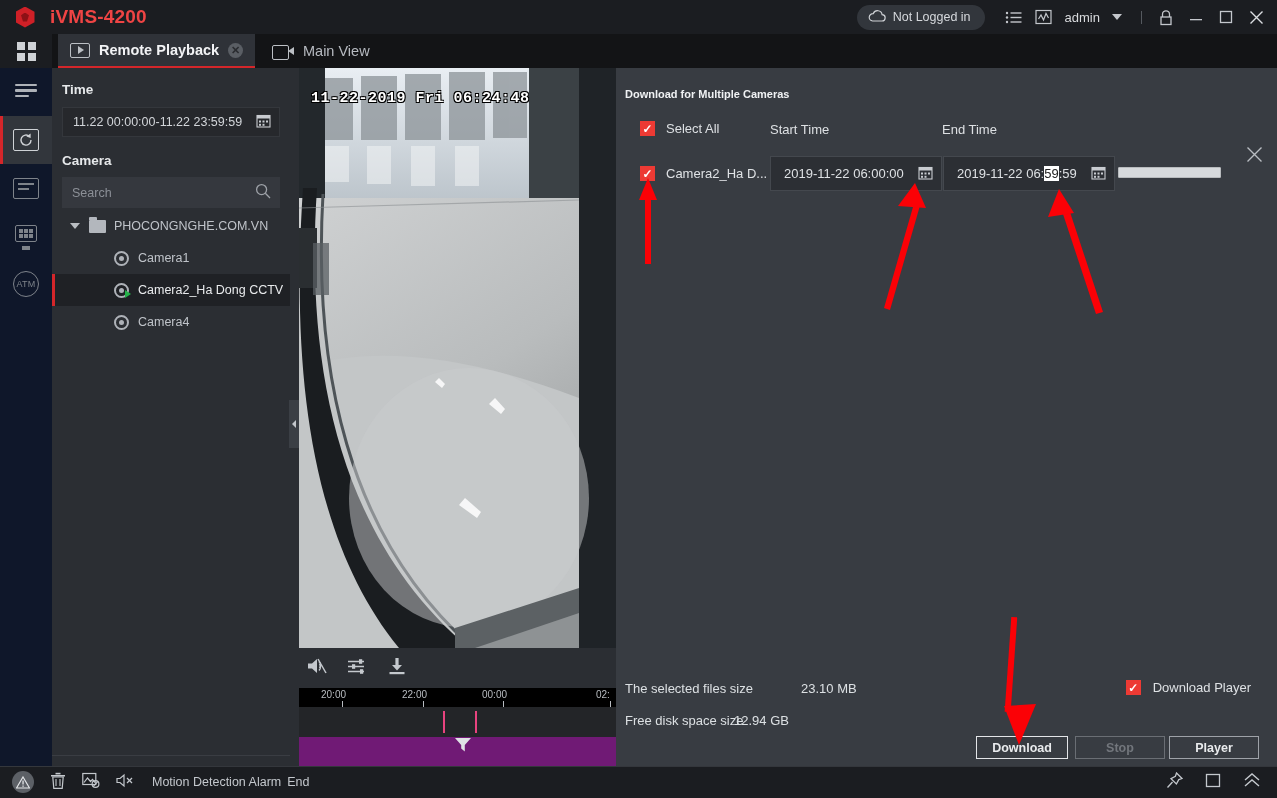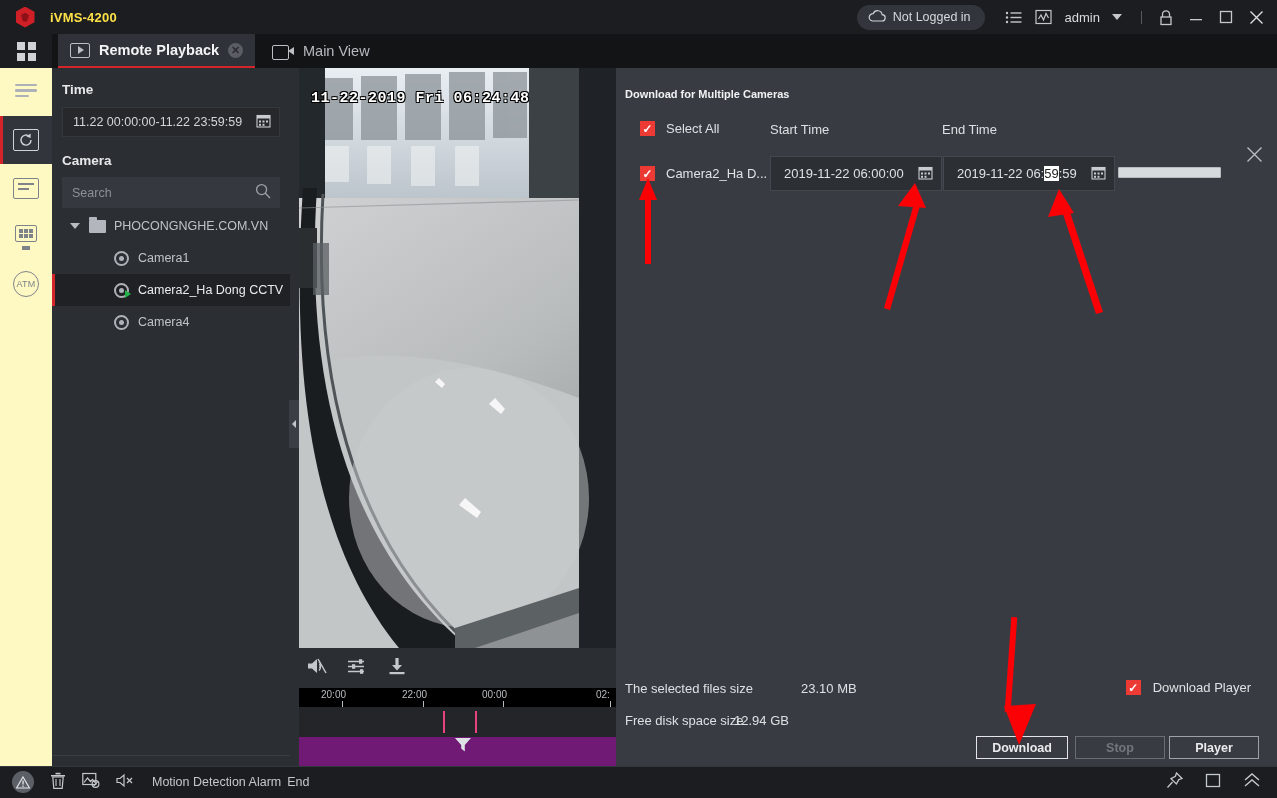--- a/index.html
+++ b/index.html
@@ -20,21 +20,21 @@
   .logo-wrap { width: 50px; display: flex; justify-content: center; align-items: center; }
   .logo-hex {
     width: 19px; height: 21px; background: #cf2027;
     clip-path: polygon(50% 0%, 100% 25%, 100% 75%, 50% 100%, 0% 75%, 0% 25%);
     display: flex; align-items: center; justify-content: center;
   }
   .logo-hex i {
     width: 8px; height: 9px; background: #8d1116; display: block;
     clip-path: polygon(50% 0%, 100% 30%, 75% 100%, 25% 100%, 0% 30%);
   }
-  .app-title { font-size: 13px; font-weight: bold; color: #fde047; letter-spacing: .2px; }
+  .app-title { font-size: 19px; font-weight: bold; color: #ef4444; letter-spacing: .2px; }
   .tb-right { margin-left: auto; display: flex; align-items: center; height: 34px; padding-right: 6px; }
   .login-pill {
     display: flex; align-items: center; gap: 7px;
     background: #32363c; border-radius: 13px; height: 25px;
     padding: 0 14px 0 11px; font-size: 12.5px; color: #d6d9dd; margin-right: 14px;
   }
   .tb-icon { width: 30px; height: 34px; display: flex; align-items: center; justify-content: center; color: #c4c7cc; }
   .tb-user { font-size: 13px; color: #d8dadd; padding: 0 2px 0 6px; }
   .tb-sep { width: 1px; height: 13px; background: #55595f; margin: 0 9px; }
 
@@ -59,21 +59,21 @@
     display: flex; align-items: center; justify-content: center; }
   .tab-play::after { content:""; border-left: 6px solid #bcc0c5; border-top: 4px solid transparent; border-bottom: 4px solid transparent; margin-left:2px; }
   .tab-close { width: 15px; height: 15px; border-radius: 50%; background: #5a5e64; color: #2a2c30;
     font-size: 11px; display: flex; align-items: center; justify-content: center; line-height: 1; }
   .cam-ico { width: 22px; height: 15px; position: relative; }
   .cam-ico::before { content:""; position:absolute; left:0; top:1px; width:15px; height:13px; border:1.6px solid #bcc0c5; border-radius:2px; }
   .cam-ico::after { content:""; position:absolute; right:0; top:3px; width:0; height:0;
     border-right: 6px solid #bcc0c5; border-top: 4px solid transparent; border-bottom: 4px solid transparent; }
 
   
-  .rail { position: absolute; top: 68px; left: 0; width: 52px; height: 698px; background: #fef9c3; }
+  .rail { position: absolute; top: 68px; left: 0; width: 52px; height: 698px; background: #0f172a; }
   .rail-item { position: relative; width: 52px; height: 48px; display: flex; align-items: center; justify-content: center; }
   .rail-item.sel { background: #32363c; }
   .rail-item.sel::before { content:""; position:absolute; left:0; top:0; width:3px; height:48px; background:#d4262a; }
   .rail-hamb i { display:block; height: 2.5px; background:#aeb2b8; margin-bottom:3px; border-radius:1px; }
   .rail-box { width: 26px; height: 22px; border: 1.6px solid #cfd2d6; border-radius: 2px;
       display:flex; align-items:center; justify-content:center; font-size: 13px; color:#cfd2d6; }
   .rail-doc { width: 26px; height: 21px; border: 1.6px solid #7e838a; border-radius: 2px; padding: 4px 4px 0 4px; }
   .rail-doc i { display:block; height:2px; background:#7e838a; margin-bottom:3px; }
   .rail-dev { width: 22px; height: 22px; position: relative; }
   .rail-dev .bd { width:22px; height:17px; border:1.6px solid #7e838a; border-radius:2px; padding:3px; display:grid;

